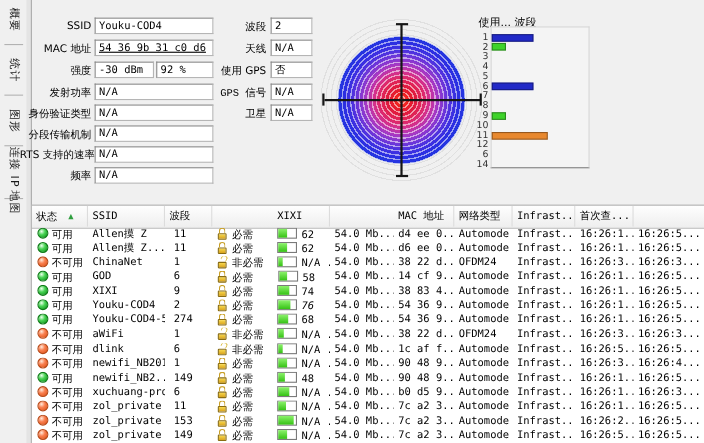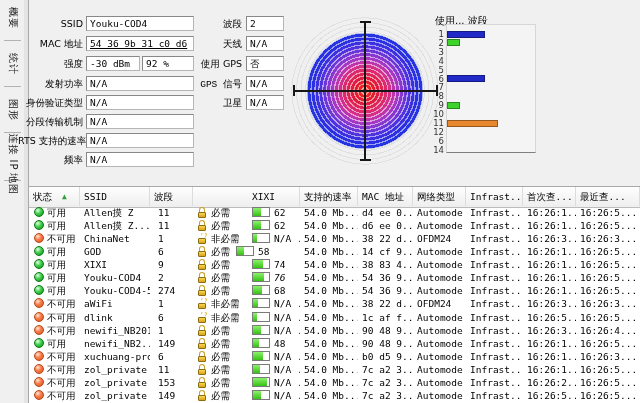--- a/index.html
+++ b/index.html
@@ -160,26 +160,24 @@
         <div class="chlab" style="left: 1px; top: 131.7px;">14</div>
       </div>
   </div>
 
   <div class="nettable">
     <div class="thead" id="thead">
         <div class="th" style="left: 0px; width: 51px;">状态<span class="sorttri">▲</span></div>
         <div class="th" style="left: 51px; width: 70px;">SSID</div>
         <div class="th" style="left: 121px; width: 43px;">波段</div>
         <div class="th" style="left: 219px; width: 52px;">XIXI</div>
-        <div class="th" style="left: 271px; width: 58px;">支持的速率</div>
         <div class="th" style="left: 329px; width: 55px;">MAC 地址</div>
         <div class="th" style="left: 384px; width: 53px;">网络类型</div>
         <div class="th" style="left: 437px; width: 57px;">Infrast...</div>
         <div class="th" style="left: 494px; width: 53px;">首次查...</div>
-        <div class="th" style="left: 547px; width: 64px;">最近查...</div>
       </div>
     <div id="tbody">
         <div class="trow" style="top: 20px;">
           <div class="td" style="left: 0px; width: 51px;"><span class="st ok"></span>可用</div>
           <div class="td" style="left: 51px; width: 70px;">Allen摸 Z</div>
           <div class="td" style="left: 121px; width: 43px; padding-left: 8px;">11</div>
           <div class="td" style="left: 164px; width: 55px;"><span class="lock"><span class="shk"></span><span class="lbody"></span></span>必需</div>
           <div class="td" style="left: 219px; width: 52px;"><span class="meter"><i style="width:50%"></i></span>62</div>
           <div class="td" style="left: 271px; width: 58px;">54.0 Mb...</div>
           <div class="td" style="left: 329px; width: 55px;">d4 ee 0...</div>
@@ -212,21 +210,21 @@
           <div class="td" style="left: 384px; width: 53px;">OFDM24</div>
           <div class="td" style="left: 437px; width: 57px;">Infrast...</div>
           <div class="td" style="left: 494px; width: 53px;">16:26:3...</div>
           <div class="td" style="left: 547px; width: 64px;">16:26:3...</div>
         </div>
         <div class="trow" style="top: 59.21px;">
           <div class="td" style="left: 0px; width: 51px;"><span class="st ok"></span>可用</div>
           <div class="td" style="left: 51px; width: 70px;">GOD</div>
           <div class="td" style="left: 121px; width: 43px; padding-left: 8px;">6</div>
           <div class="td" style="left: 164px; width: 55px;"><span class="lock"><span class="shk"></span><span class="lbody"></span></span>必需</div>
-          <div class="td" style="left: 203px; width: 52px;"><span class="meter"><i style="width:45%"></i></span>58</div>
+          <div class="td" style="left: 220px; width: 52px;"><span class="meter"><i style="width:45%"></i></span>58</div>
           <div class="td" style="left: 271px; width: 58px;">54.0 Mb...</div>
           <div class="td" style="left: 329px; width: 55px;">14 cf 9...</div>
           <div class="td" style="left: 384px; width: 53px;">Automode</div>
           <div class="td" style="left: 437px; width: 57px;">Infrast...</div>
           <div class="td" style="left: 494px; width: 53px;">16:26:1...</div>
           <div class="td" style="left: 547px; width: 64px;">16:26:5...</div>
         </div>
         <div class="trow" style="top: 72.28px;">
           <div class="td" style="left: 0px; width: 51px;"><span class="st ok"></span>可用</div>
           <div class="td" style="left: 51px; width: 70px;">XIXI</div>

